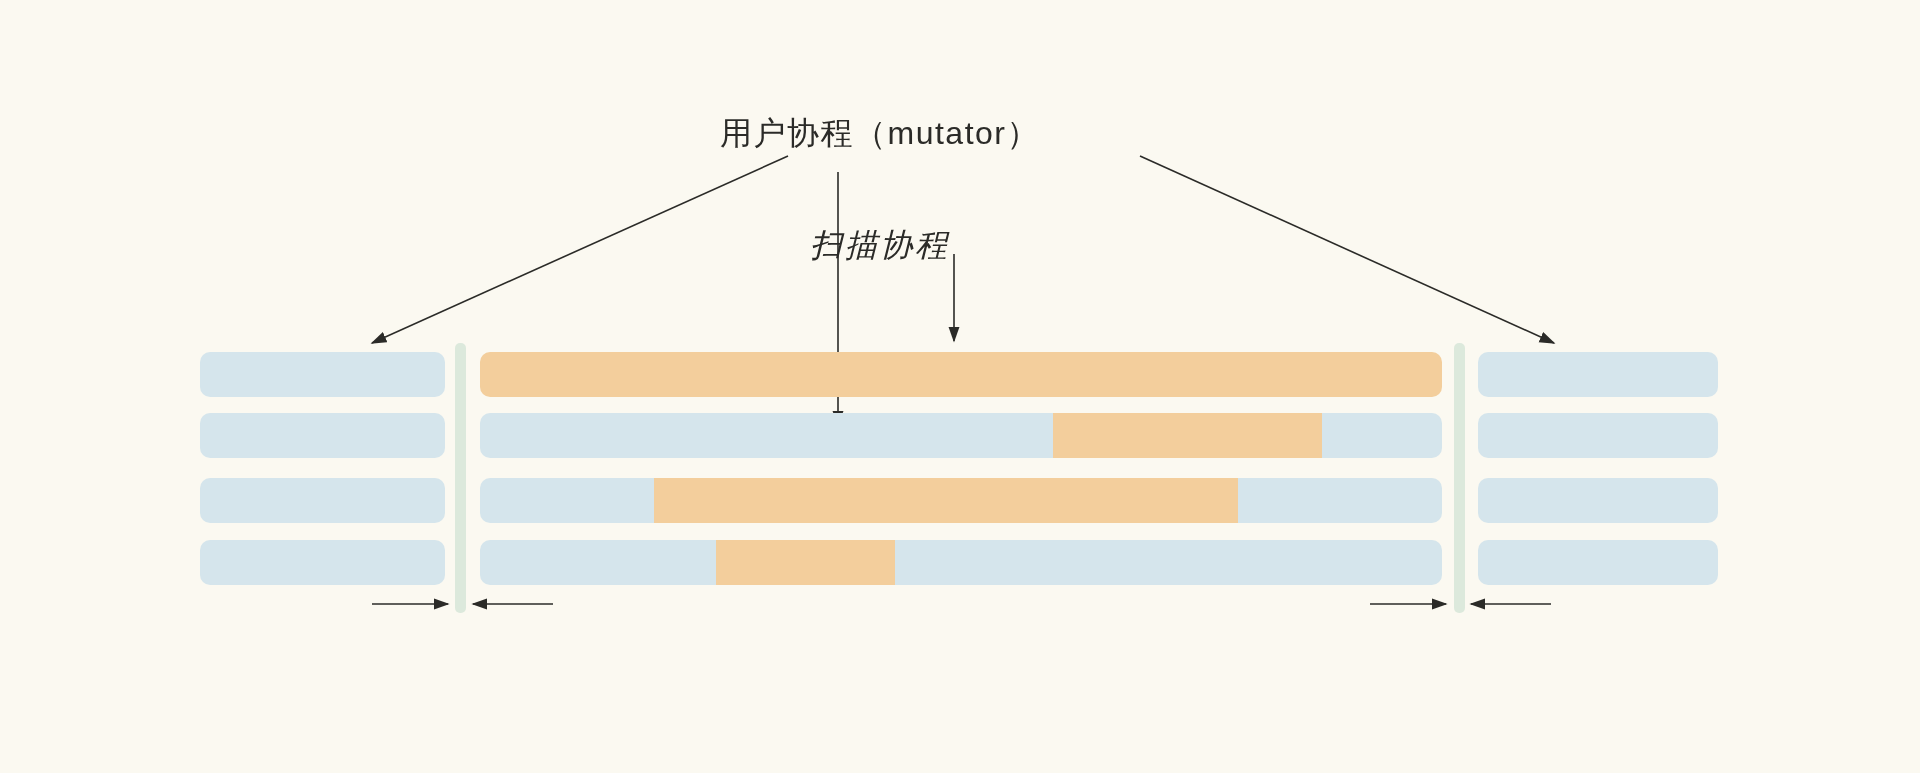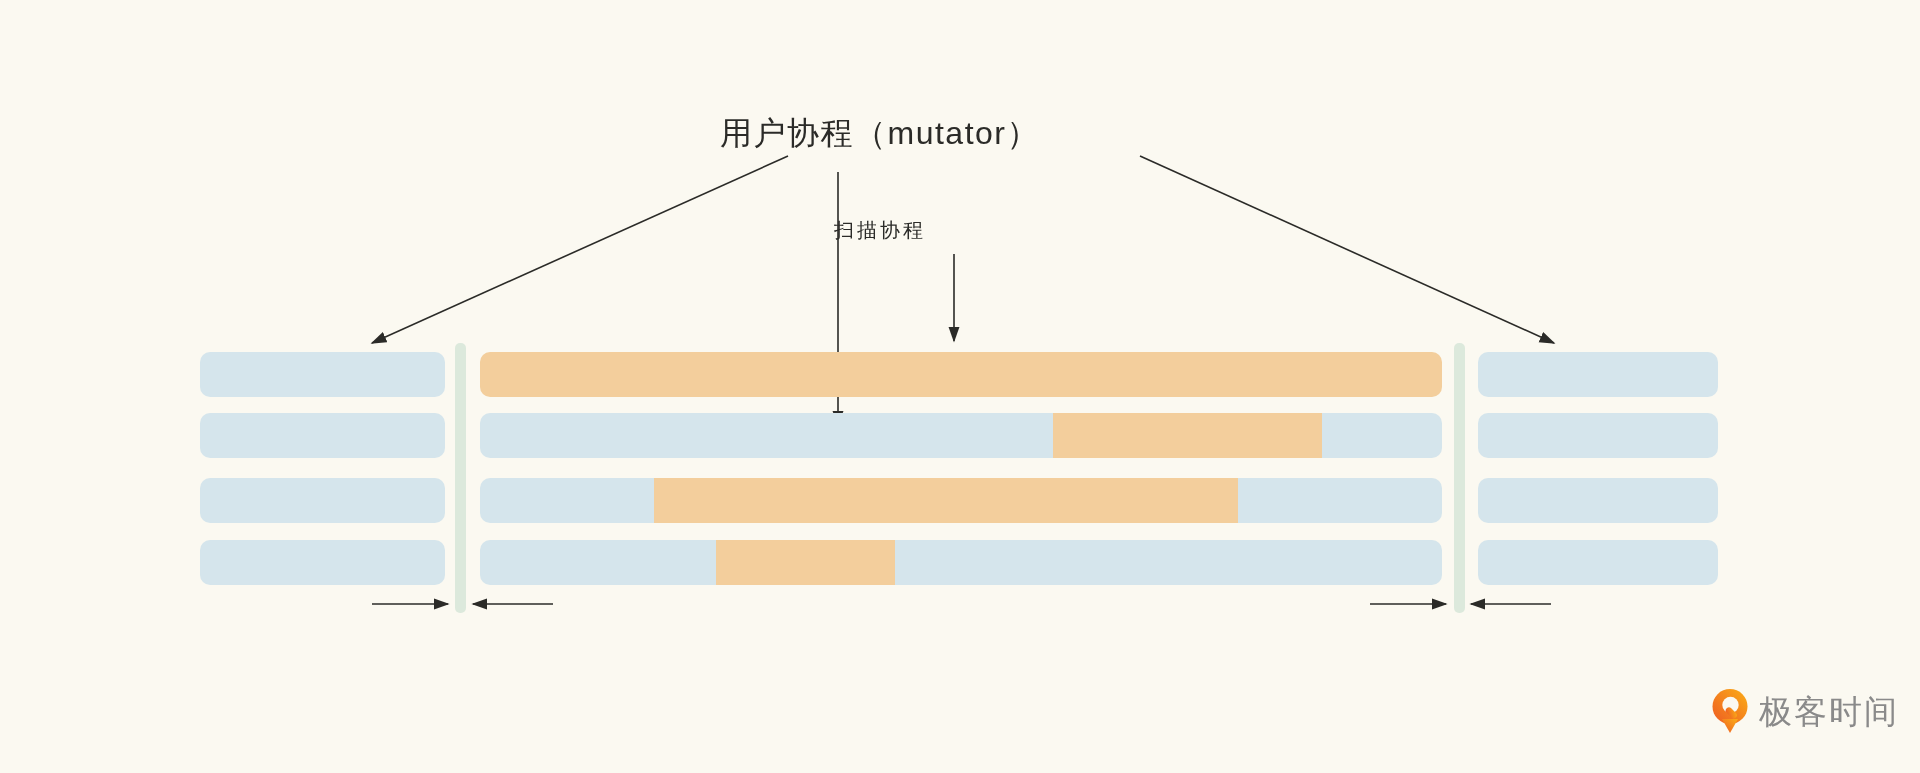--- a/index.html
+++ b/index.html
@@ -13,21 +13,21 @@
     width:1920px;height:773px;
     background:#FBF9F1;
     overflow:hidden;
   }
   .label{
     position:absolute;left:0;width:1760px;
     text-align:center;
     color:#2B2B28;
   }
   #main-title{top:112px;font-size:32px;letter-spacing:1.5px;}
-  #sub-title{top:217px;font-size:20px;letter-spacing:3px;}
+  #sub-title{top:224px;font-size:32px;letter-spacing:3px;font-style:italic;}
   #arrow-layer{position:absolute;left:0;top:0;width:1920px;height:773px;}
   .bar{
     position:absolute;
     border-radius:10px;
     overflow:hidden;
   }
   .seg{
     position:absolute;top:0;height:100%;
   }
   .divider{
@@ -88,29 +88,14 @@
         <div class="seg" style="left: 236px; width: 179px; background: rgb(243, 206, 156);"></div>
       </div>
       <div class="bar" style="left: 1478px; top: 352px; width: 240px; height: 45px; background: rgb(213, 229, 236);"></div>
       <div class="bar" style="left: 1478px; top: 413px; width: 240px; height: 45px; background: rgb(213, 229, 236);"></div>
       <div class="bar" style="left: 1478px; top: 478px; width: 240px; height: 45px; background: rgb(213, 229, 236);"></div>
       <div class="bar" style="left: 1478px; top: 540px; width: 240px; height: 45px; background: rgb(213, 229, 236);"></div>
       <div class="divider" style="left: 455px; top: 343px; width: 11px; height: 270px; background: rgb(220, 233, 220);"></div>
       <div class="divider" style="left: 1454px; top: 343px; width: 11px; height: 270px; background: rgb(220, 233, 220);"></div>
     </div>
 
-  <div id="brand">
-    <svg width="36" height="47" viewBox="0 0 36 47" xmlns="http://www.w3.org/2000/svg">
-      <defs>
-        <linearGradient id="lg" x1="1" y1="0" x2="0" y2="1">
-          <stop offset="0" stop-color="#FBAE17"></stop>
-          <stop offset="1" stop-color="#EE5B23"></stop>
-        </linearGradient>
-      </defs>
-      <circle cx="18" cy="17.5" r="17.5" fill="url(#lg)"></circle>
-      <path d="M10 30 L26 30 L18 44 Z" fill="url(#lg)"></path>
-      <circle cx="18.5" cy="16" r="8.2" fill="#FBF9F1"></circle>
-      <rect x="17" y="17" width="13" height="6.5" rx="3.2" transform="rotate(45 17 17)" fill="url(#lg)"></rect>
-    </svg>
-    <span id="brand-text" style="color: rgb(138, 138, 138);">极客时间</span>
-  </div>
 
 </div>
 
 </body></html>

